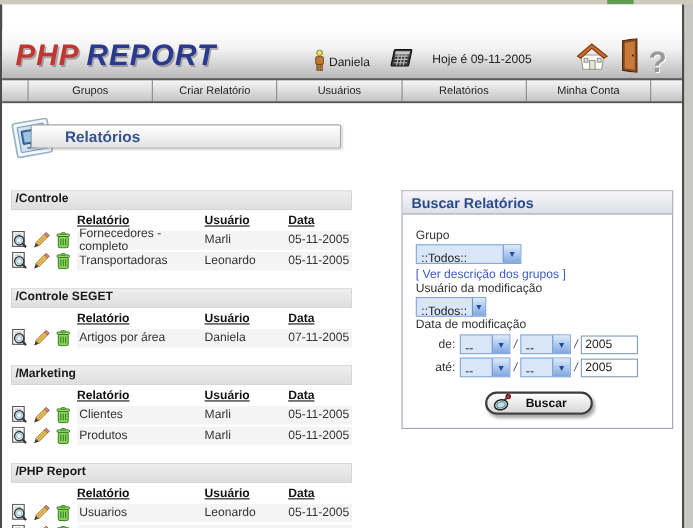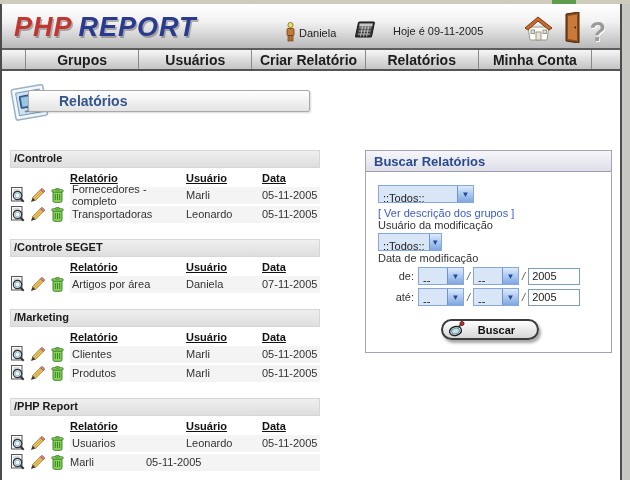--- a/index.html
+++ b/index.html
@@ -16,35 +16,36 @@
   .window{
     position:absolute;left:0;top:4px;width:618px;height:476px;background:#fff;
     border-left:2px solid #4c4c4c;border-right:2px solid #4c4c4c;
   }
 
   
   .header{
     position:relative;height:44px;
     background:linear-gradient(#ffffff 0%,#f2f2f2 40%,#b9b9b9 100%);
     border-bottom:2px solid #5c5c5c;
+    margin-top:23px;
   }
   .logo{position:absolute;left:12px;top:8px;font-size:27px;font-weight:900;font-style:italic;
     letter-spacing:1px;text-shadow:1.5px 1.5px 0 rgba(90,90,90,.45);white-space:nowrap;}
   .logo .php{color:#c23531;}
   .logo .report{color:#2a3a8f;margin-left:6px;}
   .hdr-user{position:absolute;left:283px;top:18px;display:flex;align-items:center;gap:3px;font-size:11px;color:#222;}
   .hdr-date{position:absolute;left:352px;top:16px;display:flex;align-items:center;gap:16px;font-size:11px;color:#222;}
   .hdr-icons{position:absolute;right:14px;top:8px;display:flex;align-items:flex-end;gap:8px;}
   .help-glyph{font-size:27px;font-weight:bold;color:#9a9a9a;line-height:30px;text-shadow:1px 1px 0 #fff;}
 
   
   .nav{height:19px;background:linear-gradient(#f6f6f6,#c4c4c4);border-bottom:2px solid #555;}
   .nav-items{display:flex;margin-left:23px;width:566px;height:19px;border-left:1px solid #8a8a8a;}
   .nav-item{flex:1;border-right:1px solid #8a8a8a;display:flex;align-items:center;justify-content:center;
-    font-size:14px;font-weight:bold;color:#1d1d1d;cursor:pointer;text-align:right;}
+    font-size:10px;font-weight:normal;color:#1d1d1d;cursor:pointer;text-align:right;}
 
   
   .content{position:relative;height:411px;background:#fff;}
 
   .title-icon{position:absolute;left:4px;top:13px;}
   .title-bar{
     position:absolute;left:26px;top:19px;width:282px;height:22px;box-sizing:border-box;
     background:linear-gradient(#ffffff,#e3e3e3);border:1px solid #a8a8a8;border-radius:2px;
     box-shadow:1px 1px 2px rgba(0,0,0,.15);
     display:flex;align-items:center;padding-left:30px;
@@ -152,22 +153,22 @@
           <circle cx="12.3" cy="15.5" r="0.9" fill="#3a1c06"></circle>
         </svg>
       </span>
       <span class="help-glyph" style="cursor:pointer">?</span>
     </div>
   </div>
 
   <div class="nav">
     <div class="nav-items">
       <div class="nav-item">Grupos</div>
+      <div class="nav-item">Criar Relatório</div>
       <div class="nav-item">Usuários</div>
-      <div class="nav-item">Criar Relatório</div>
       <div class="nav-item">Relatórios</div>
       <div class="nav-item">Minha Conta</div>
     </div>
   </div>
 
   <div class="content">
 
     <span class="title-icon">
       <svg width="46" height="44" viewBox="0 0 46 44">
         <g transform="rotate(-10 23 22)">
@@ -465,20 +466,21 @@
     </span>
   </div>
           </div>
   </div>
       </div>
 
     <div class="search-panel">
       <div class="search-title">Buscar Relatórios</div>
       <div class="search-body">
 
+        <div class="field-label">Grupo</div>
         <div class="fake-select sel-group">
           <span class="val">::Todos::</span>
           <span class="arrow">▼</span>
         </div>
         <div class="grp-link">[ Ver descrição dos grupos ]</div>
 
         <div class="field-label sect-gap">Usuário da modificação</div>
         <div class="fake-select sel-user">
           <span class="val">::Todos::</span>
           <span class="arrow">▼</span>

